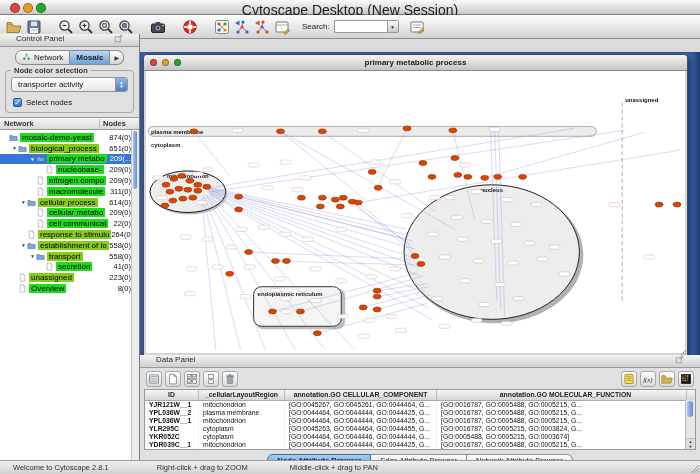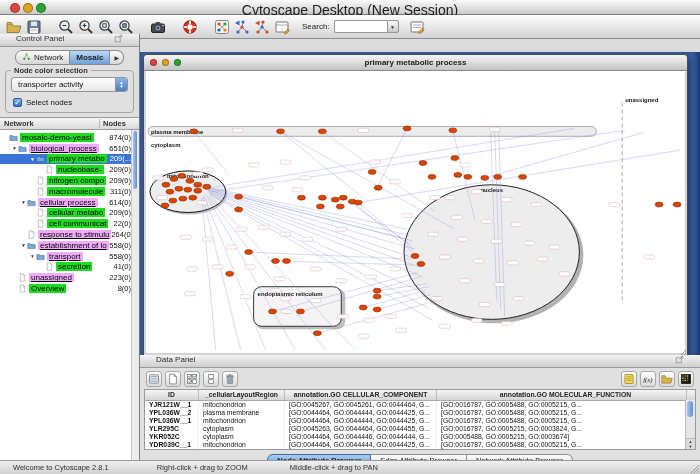--- a/index.html
+++ b/index.html
@@ -55,21 +55,21 @@
   .tree{flex:1;background:#fff;position:relative;overflow:hidden;padding-top:2px;}
   .trow{height:10.8px;display:flex;align-items:center;font-size:8px;white-space:nowrap;overflow:hidden;padding-right:8px;}
   .trow.sel{background:#3875d7;}
   .tind{flex:none;}
   .tarrow{width:7px;flex:none;font-size:5px;color:#3a3a3a;text-align:center;}
   .trow.sel .tarrow{color:#fff;}
   .ticon{width:11px;height:9px;flex:none;display:inline-flex;}
   .ticon svg{width:9px;height:9px;}
   .tlabel{padding:0 2px;color:#000;}
   .tlabel.green{background:#1ddc1d;}
-  .tlabel.red{background:#f0abfc;text-decoration:underline;}
+  .tlabel.red{background:#84cc16;}
   .tcount{margin-left:auto;font-size:7.5px;color:#111;}
   .trow.sel .tcount{color:#fff;}
   .tree-scroll{position:absolute;right:0;top:0;bottom:0;width:7px;background:#ececec;border-left:1px solid #c6c6c6;}
   .tree-thumb{position:absolute;top:1px;left:1px;width:4px;height:58px;border-radius:2px;background:linear-gradient(90deg,#a9c6ef,#6290d2);}
   
   .desktop{position:absolute;left:140px;top:52px;width:560px;height:321px;background:#3a66b0;
     box-shadow:inset -6px 0 7px -3px rgba(0,0,25,.55), inset 2px 0 3px -2px rgba(0,0,25,.4);}
   .netwin{position:absolute;left:3px;top:2px;width:545px;height:306px;background:#d4d4d4;border:1px solid #4a4a4a;
     border-radius:4px 4px 0 0;box-shadow:2px 3px 7px rgba(0,0,10,.5);display:flex;flex-direction:column;box-sizing:border-box;}
   .wtitle{height:15px;flex:none;background:linear-gradient(#f5f5f5,#c4c4c4);border-bottom:1px solid #8a8a8a;

